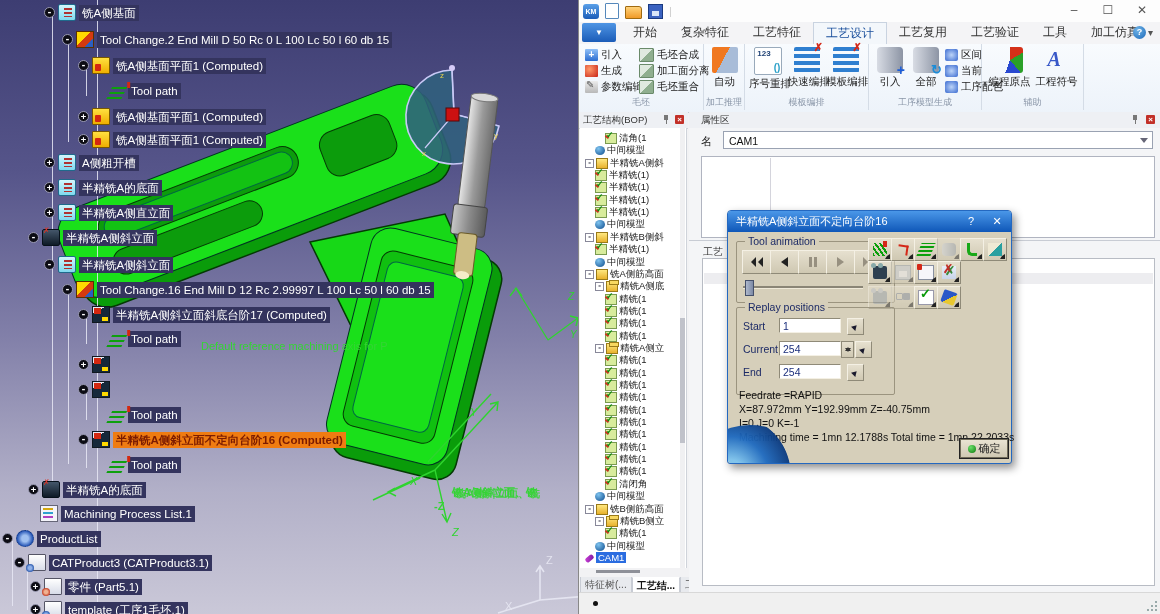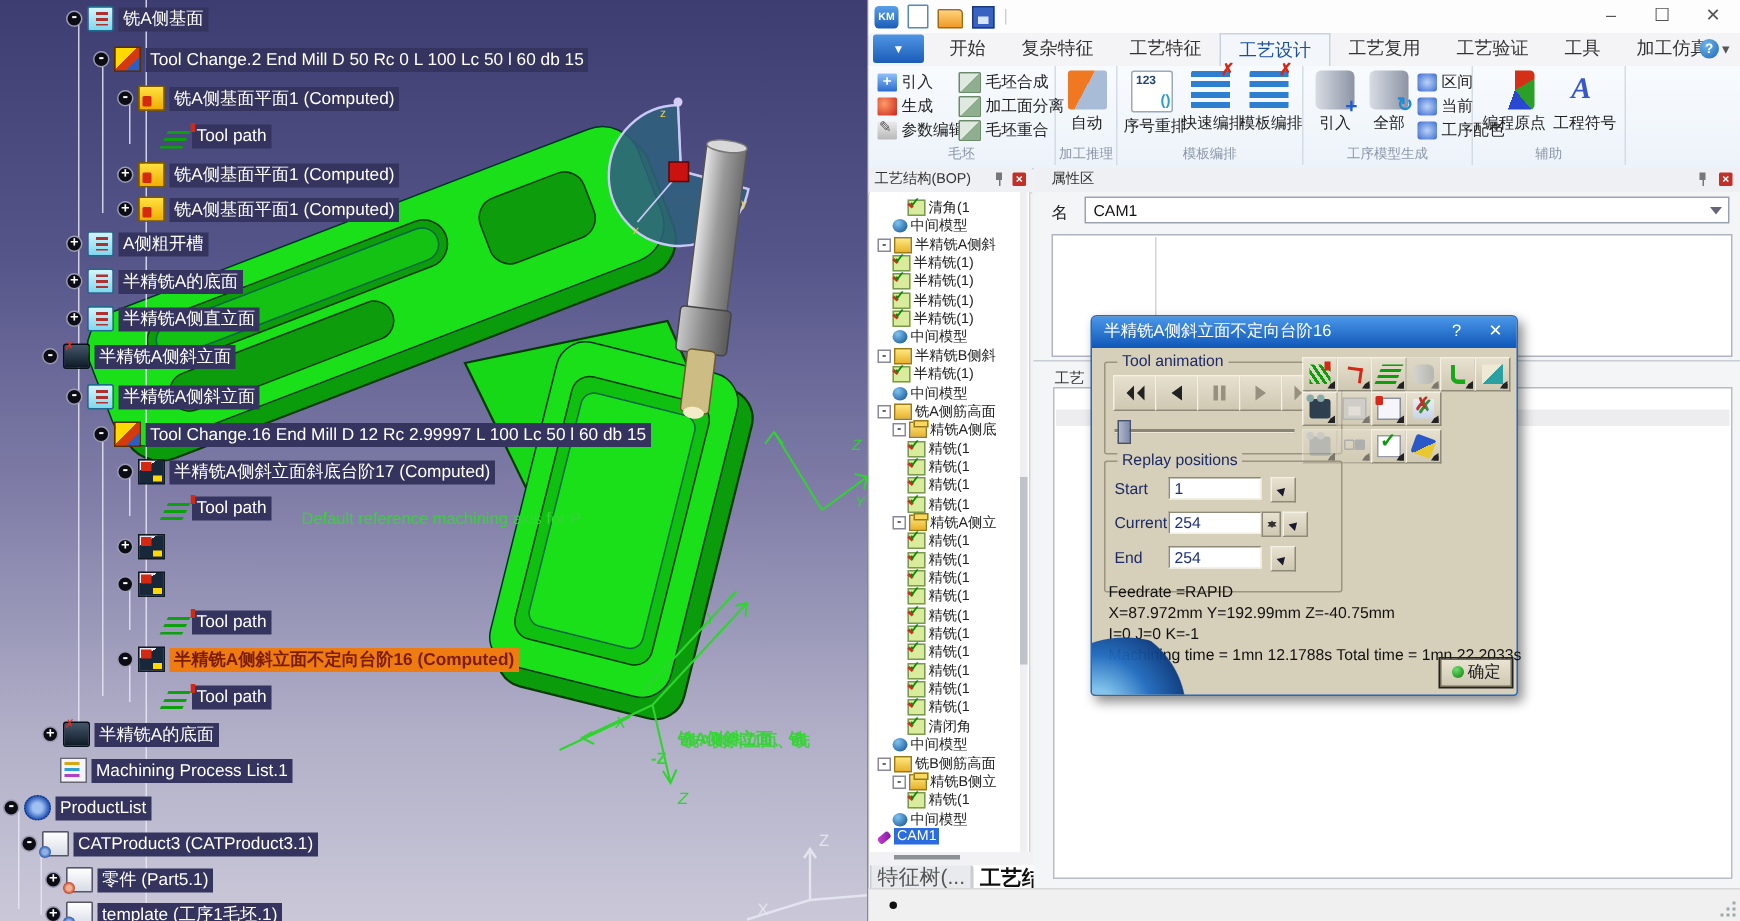--- a/index.html
+++ b/index.html
@@ -88,21 +88,21 @@
   .bt{flex:none;width:10px;height:9px;position:relative;}
   .bt-check{background:#d8ec9c;border:1px solid #7a9a50;} .bt-check::after{content:"✓";position:absolute;left:0;top:-3px;color:#0a8a0a;font:700 9px/9px "Liberation Sans",sans-serif;} .bt-check::before{content:"";position:absolute;left:-1px;top:2px;width:4px;height:2px;background:#d03020;transform:rotate(40deg);}
   .bt-model{border-radius:50%;background:radial-gradient(circle at 35% 30%,#7fc4f0,#0c4a8c);}
   .bt-folder,.bt-folder2{background:linear-gradient(#ffe880,#e8b22c);border:1px solid #9a7a18;}
   .bt-folder2::after{content:"";position:absolute;left:2px;top:-2px;width:8px;height:3px;background:#f8d860;border:1px solid #9a7a18;}
   .bt-cam{background:linear-gradient(135deg,#d040d8,#7818a0);border-radius:2px;transform:rotate(-40deg);width:9px;height:5px;margin-top:2px;}
   #bopscroll{position:absolute;left:101px;top:128px;width:5px;height:440px;background:#f0f0f2;}
   #bopthumb{position:absolute;left:101px;top:318px;width:5px;height:125px;background:#c0c2ca;}
   #hscroll{position:absolute;left:2px;top:570px;width:104px;height:4px;}
   #hthumb{position:absolute;left:17px;top:570px;width:44px;height:3px;background:#8e9098;}
-  #boptabs{position:absolute;left:1px;top:577px;height:16px;display:flex;font-size:14px;color:#555;}
+  #boptabs{position:absolute;left:1px;top:577px;height:16px;display:flex;font-size:10px;color:#555;}
   .btab{padding:0 4px;line-height:15px;border:1px solid #c8ccd4;border-top:none;background:#e8eaee;white-space:nowrap;}
   .btab.act{background:#fff;color:#111;font-weight:700;border-top:1px solid #fff;}
   
   #props{position:absolute;left:110px;top:128px;width:472px;height:464px;background:#f4f5f7;}
   .namerow{position:absolute;left:12px;top:6px;font-size:11px;color:#222;}
   #namecombo{position:absolute;left:34px;top:3px;width:430px;height:18px;background:#fff;border:1px solid #9aa2b2;font-size:10.5px;line-height:18px;color:#111;padding-left:5px;box-sizing:border-box;}
   .chev{position:absolute;right:4px;top:6px;width:0;height:0;border:4px solid transparent;border-top:5px solid #667;}
   #propgrid{position:absolute;left:12px;top:28px;width:452px;height:80px;background:#fff;border:1px solid #b0b4c0;}
   #propgrid .gv{position:absolute;left:68px;top:1px;width:1px;height:76px;background:#d4d4dc;}
   #sectdiv{position:absolute;left:0;top:112px;width:472px;height:1px;background:#c8ccd4;}

